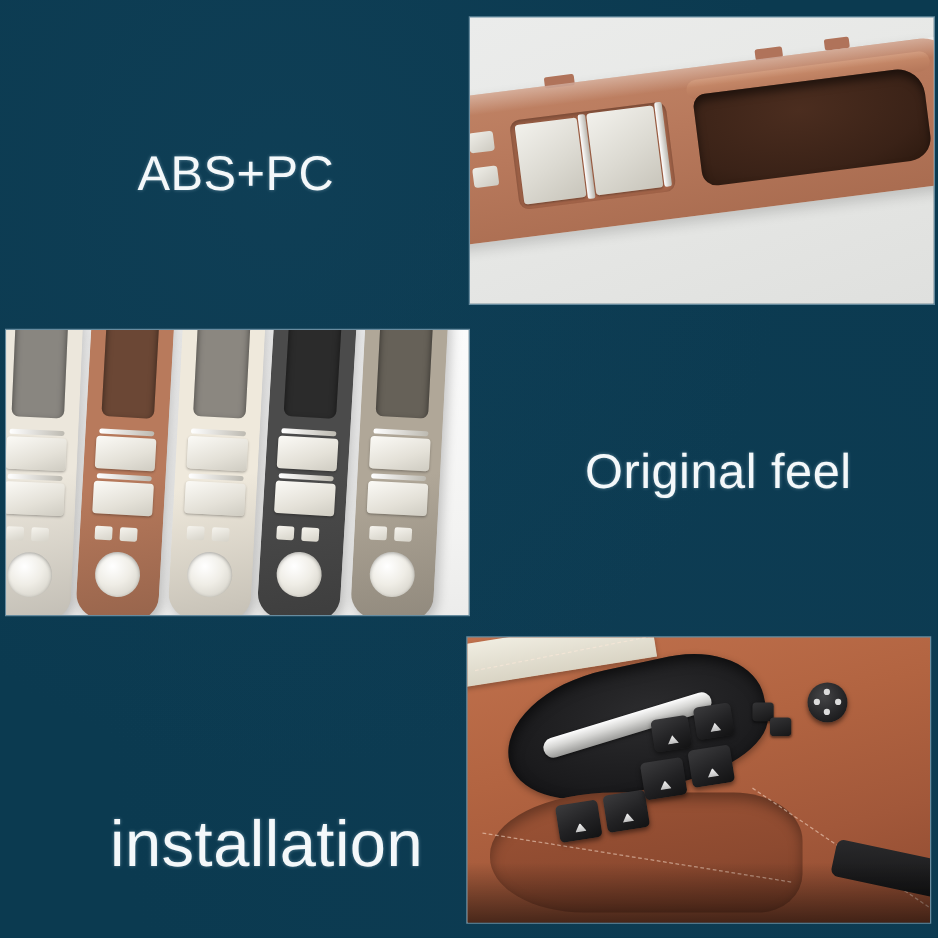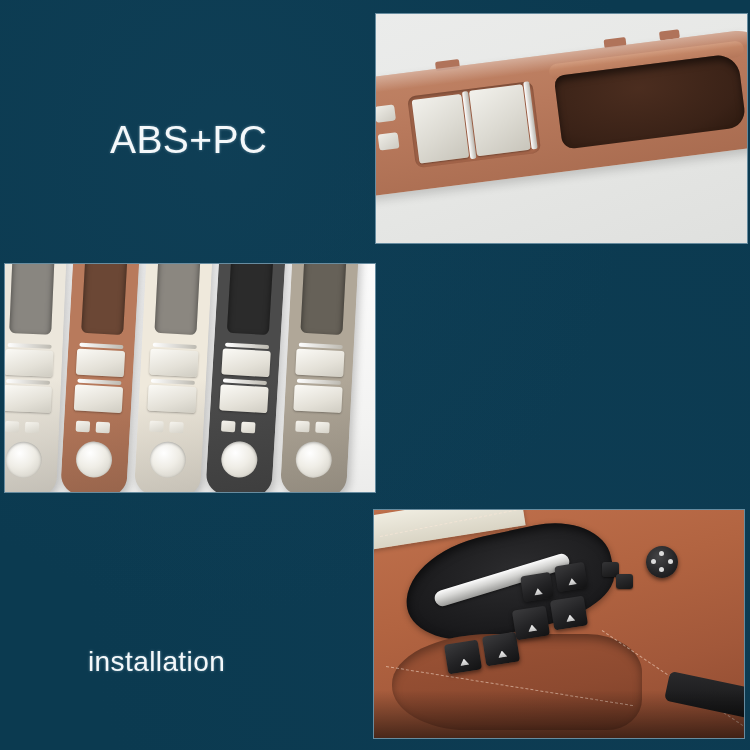--- a/index.html
+++ b/index.html
@@ -33,21 +33,21 @@
     z-index: 6;
     color: #f4f8fa;
     font-weight: 400;
     letter-spacing: 0.4px;
     white-space: nowrap;
     text-shadow: 0 0 3px rgba(190,220,235,0.45);
   }
   .cap-abs        { left: 110px; top: 118px; font-size: 39px; }
   .cap-original   { left: 468px; top: 356px; font-size: 39px; }
   .cap-seam-1     { left: 88px;  top: 578px; font-size: 39px; }
-  .cap-seam-2     { left: 88px;  top: 646px; font-size: 28px; }
+  .cap-seam-2     { left: 88px;  top: 646px; font-size: 52px; }
 
   .photo {
     position: absolute;
     overflow: hidden;
     z-index: 4;
     box-shadow: 0 0 0 1px rgba(178,206,222,0.55);
   }
 
   
   #photo-trim-single {
@@ -398,17 +398,18 @@
       <i></i>
       <i></i>
     </div>
 
     <div class="dr-trimrail"></div>
     <div class="dr-lowshadow"></div>
   </div>
 
   <div class="caption cap-abs">ABS+PC</div>
 
+  <div class="caption cap-original">Original feel</div>
 
 
   <div class="caption cap-seam-2">installation</div>
 
 </div>
 
 </body></html>

